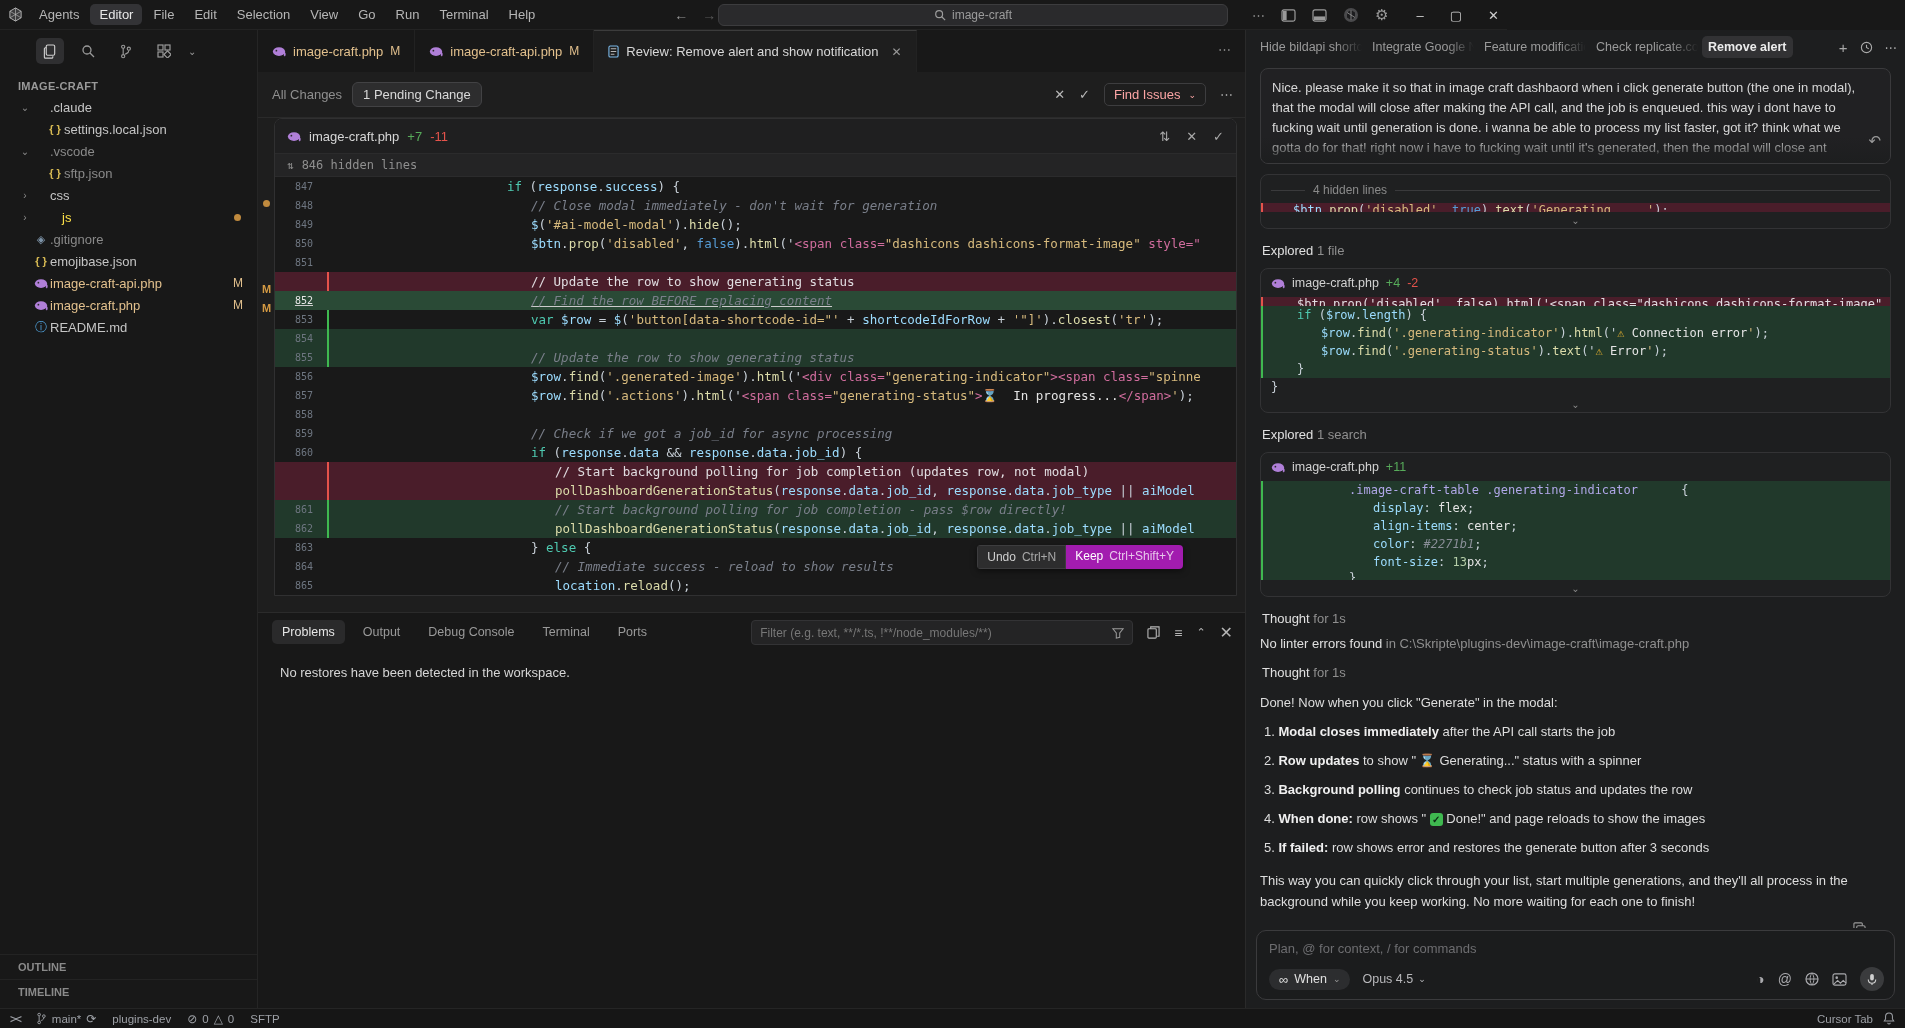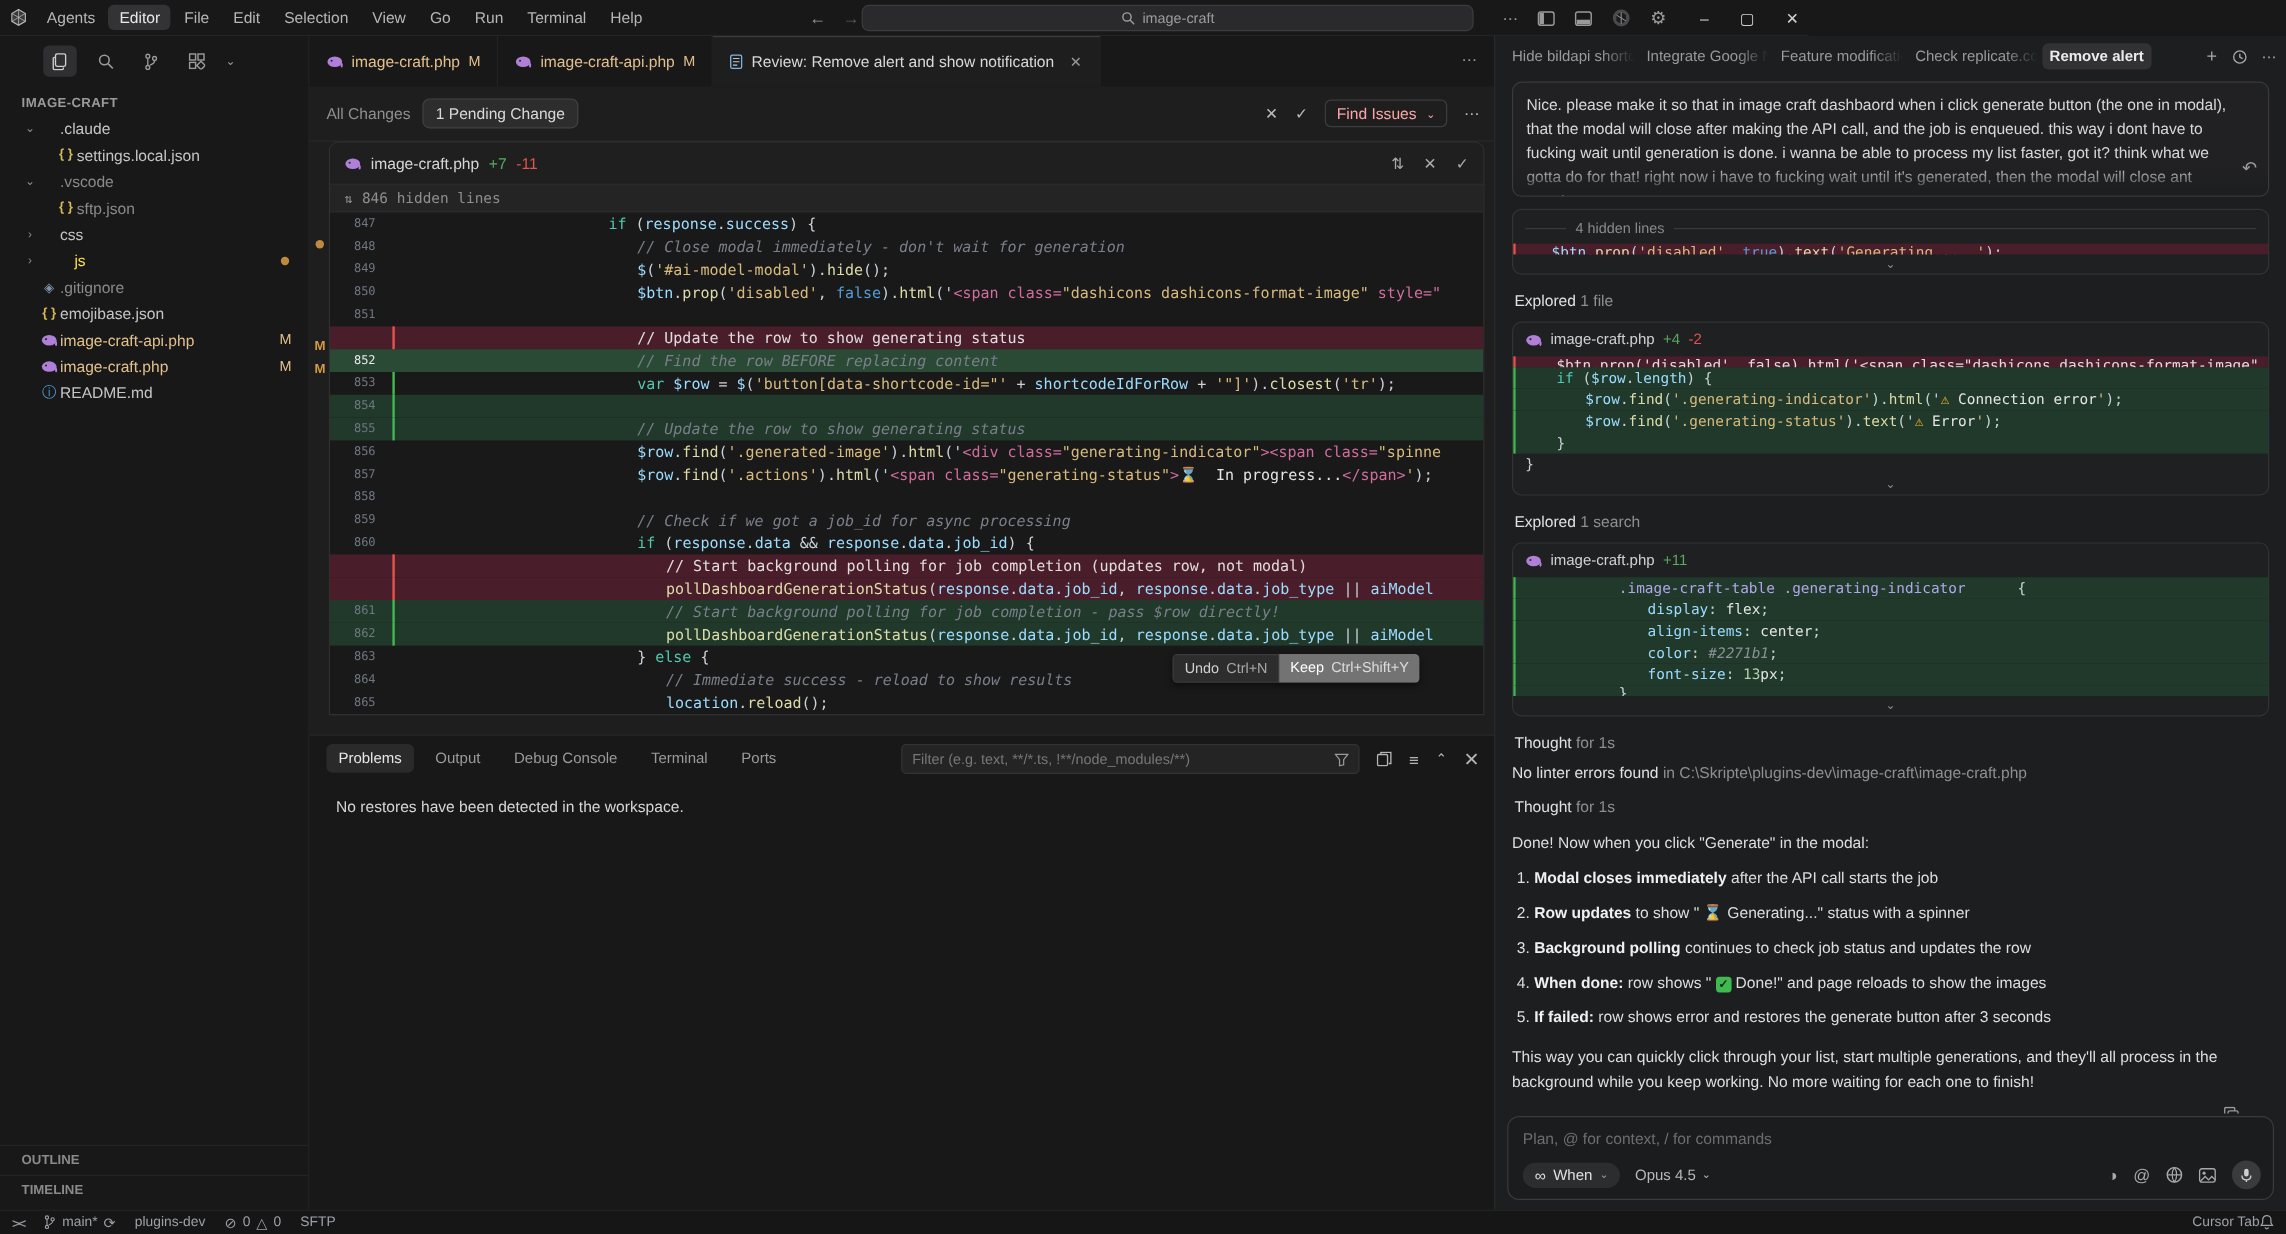--- a/index.html
+++ b/index.html
@@ -66,35 +66,35 @@
   .diffcard-h { height:34px; display:flex; align-items:center; gap:8px; padding:0 12px; font-size:13px; color:#d6d6d6; background:#1f1f20; }
   .plus { color:#57ab5a; } .minusv { color:#e5534b; }
   .dch-icons { margin-left:auto; display:flex; gap:16px; color:#a9a9a9; font-size:13px; }
   .hiddenbar { height:24px; background:#242425; display:flex; align-items:center; gap:8px; padding-left:12px;
     color:#8f8f8f; font-size:12px; border-top:1px solid #2b2b2c; border-bottom:1px solid #2b2b2c; }
   .cl { height:19px; display:flex; align-items:center; font-size:12.5px; white-space:pre; }
   .cl .ln { width:52px; text-align:right; padding-right:14px; color:#6e7681; font-size:10px; flex:none; }
   .cl .ct { flex:1; height:19px; display:flex; align-items:center; overflow:hidden; border-left:2px solid transparent; }
   .cl.added { background:#21392b; }
   .cl.added .ct { border-left-color:#3fb950; }
-  .cl.cur { background:#2a4a36; }
+  .cl.cur { background:#2a4a36;text-decoration:underline; }
   .cl.cur .ln { color:#e8e8e8; }
   .cl.removed { background:#4a1d2a; }
   .cl.removed .ct { border-left-color:#e5534b; }
   .cl.edge .ct { border-left-color:#3fb950; }
 
   .tk-c{color:#7a7f8a;font-style:italic} .tk-k{color:#4ec9b0} .tk-kb{color:#569cd6}
   .tk-v{color:#9cdcfe} .tk-f{color:#dcdcaa} .tk-s{color:#d7ba7d} .tk-t{color:#d16d9e}
   .tk-p{color:#c9d1d9} .tk-d{color:#e4e4e4} .tk-w{color:#f0b72f}
   .tk-sel{color:#b0a7e8} .tk-prop{color:#9cdcfe} .tk-n{color:#b5cea8} .tk-cm{color:#8a8f98;font-style:italic}
   .tk-dc{color:#e0dce0}
 
   .float-actions { position:absolute; right:62px; top:427px; display:flex; font-size:12px; border-radius:4px; overflow:hidden; box-shadow:0 2px 6px rgba(0,0,0,.5); }
   .btn-undo { background:#2d2d2e; color:#d0d0d0; padding:4px 9px; display:flex; gap:6px; border:1px solid #3d3d3f; }
-  .btn-keep { background:#737373; color:#ffffff; padding:4px 9px; display:flex; gap:6px; }
+  .btn-keep { background:#a21caf; color:#ffffff; padding:4px 9px; display:flex; gap:6px; }
   .keycap { opacity:.75; }
 
   
   .panel { height:396px; border-top:1px solid #2b2b2b; background:#181818; position:relative; }
   .panel-tabs { height:38px; display:flex; align-items:center; gap:8px; padding-left:14px; font-size:12.5px; color:#9a9a9a; }
   .ptab { padding:5px 10px; border-radius:5px; }
   .ptab.active { background:#2a2a2b; color:#e6e6e6; }
   .panel-right { position:absolute; right:12px; top:7px; display:flex; align-items:center; gap:14px; color:#b5b5b5; }
   .filterbox { width:382px; height:25px; background:#242425; border:1px solid #333335; border-radius:4px;
     display:flex; align-items:center; padding:0 8px; color:#777; font-size:12px; justify-content:space-between; }
@@ -134,21 +134,21 @@
   .inputbox .ph { color:#6d6d70; font-size:13px; height:26px; }
   .input-row { display:flex; align-items:center; gap:12px; }
   .agent-pill { background:#2c2d2f; border-radius:12px; padding:3px 10px; display:flex; gap:6px; align-items:center; color:#e0e0e0; font-size:12.5px; }
   .model-sel { color:#b8b8bb; font-size:12.5px; display:flex; gap:5px; align-items:center; }
   .input-icons { margin-left:auto; display:flex; gap:13px; align-items:center; color:#a9a9ad; }
   .mic-circle { width:24px; height:24px; border-radius:50%; background:#3a3b3d; display:flex; align-items:center; justify-content:center; }
 
   
   .statusbar { position:absolute; left:0; bottom:0; width:1905px; height:20px; background:#161616; border-top:1px solid #252525;
     display:flex; align-items:center; font-size:11.5px; color:#9da0a6; padding:0 10px; gap:16px; }
-  .sb-right { margin-left:auto; display:flex; align-items:center; }
+  .sb-right { margin-left:auto; display:flex; gap:10px; align-items:center; }
   .sb-item { display:flex; gap:5px; align-items:center; }
   svg.i { display:block; }
 </style>
 </head>
 <body>
 
 <div class="titlebar">
   <span class="logo">
     <svg class="i" width="15" height="15" viewBox="0 0 16 16">
         <path d="M8 1l6 3.5v7L8 15l-6-3.5v-7z" fill="#3a3a3c" stroke="#b9b9b9" stroke-width="1"></path>

